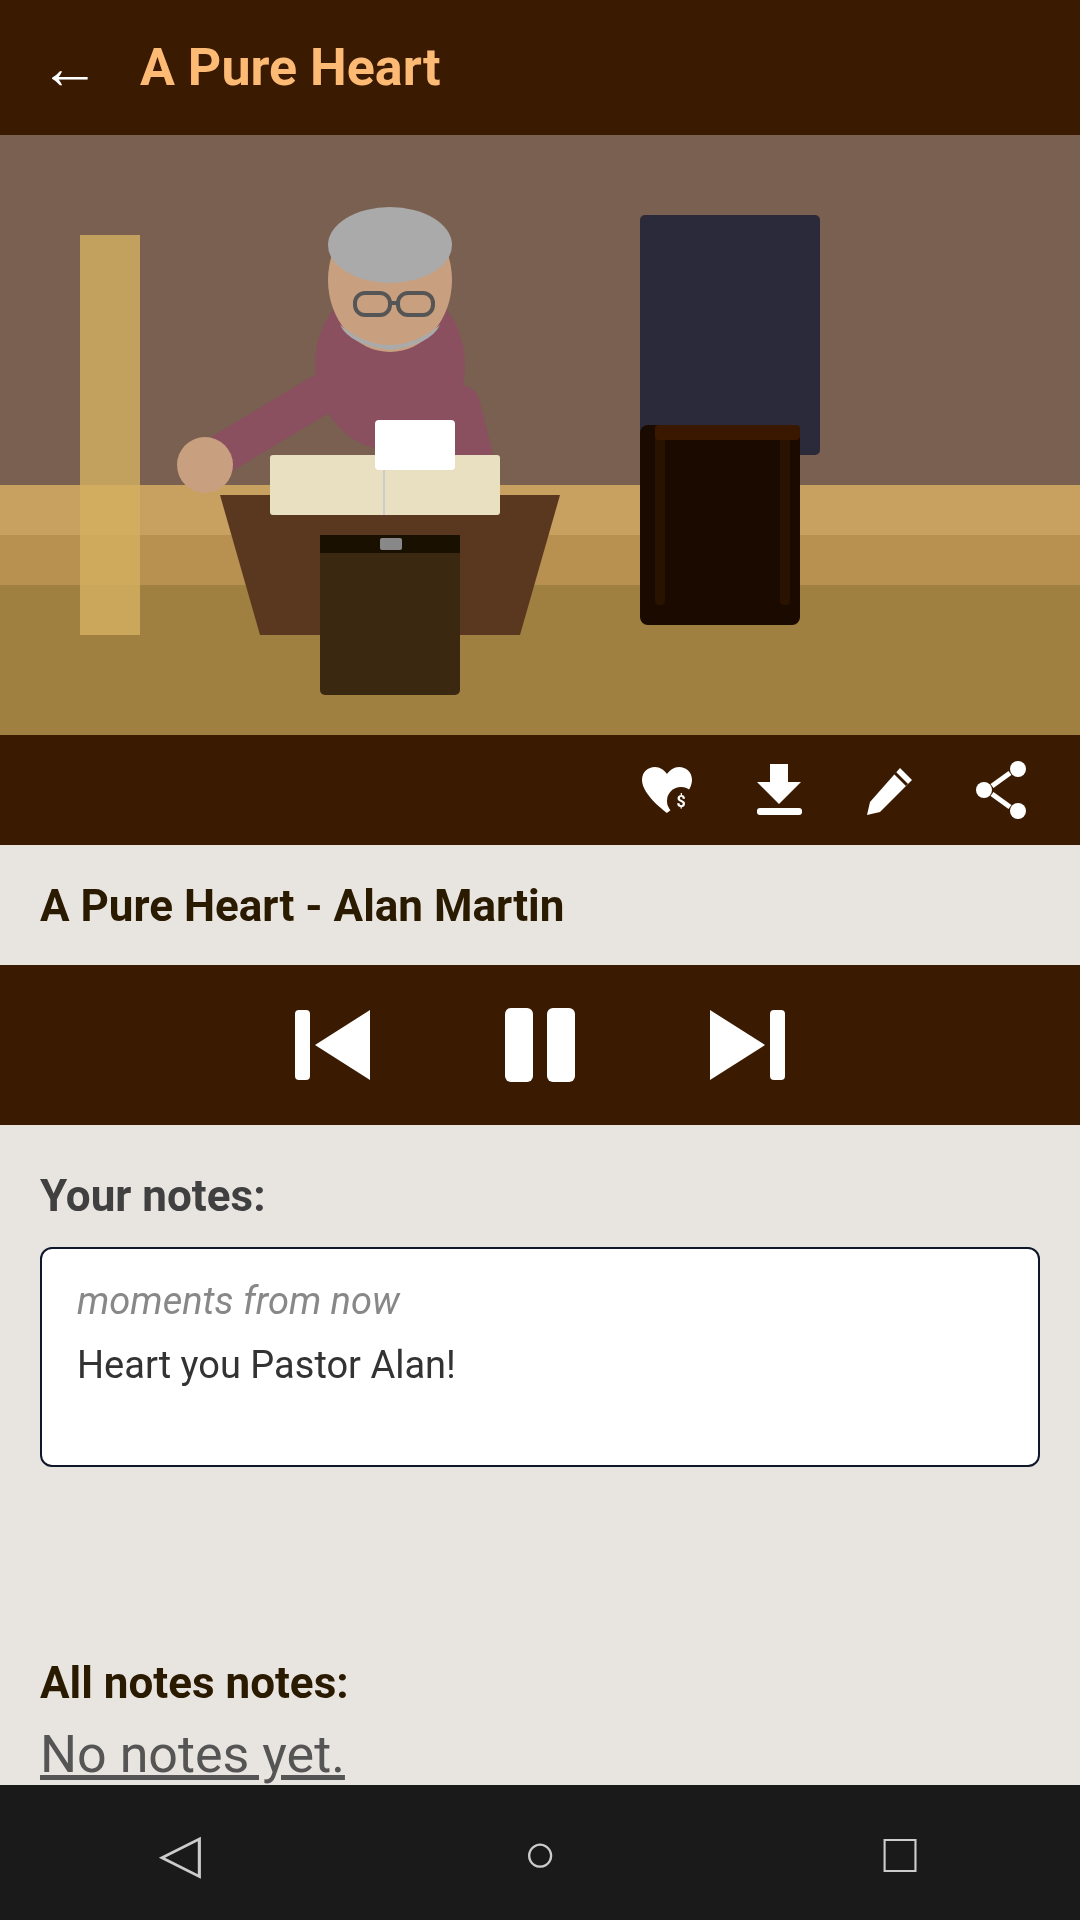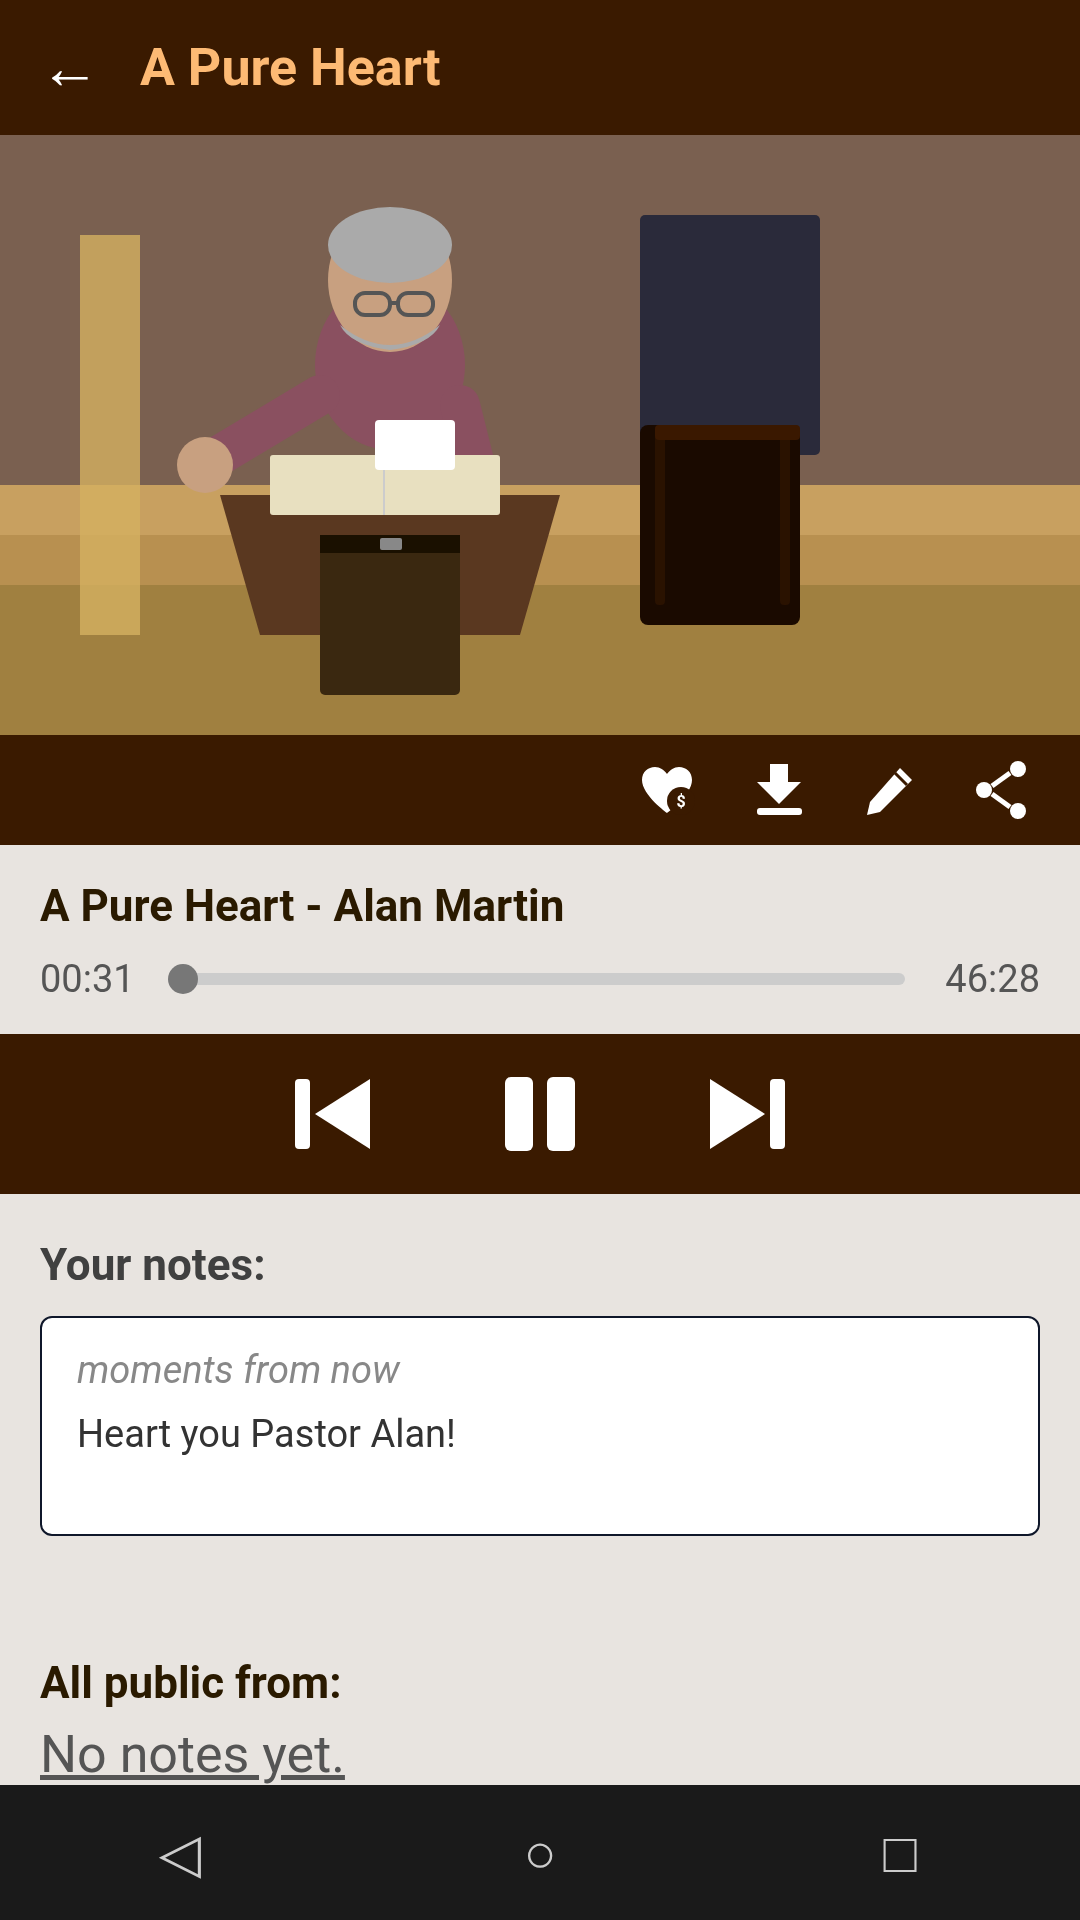--- a/index.html
+++ b/index.html
@@ -90,21 +90,21 @@
     .heart-dollar {
       position: relative;
       display: inline-flex;
       align-items: center;
       justify-content: center;
     }
 
     
     .info-section {
       background: #e8e4e0;
-      padding: 35px 40px 23px 40px;
+      padding: 35px 40px 8px 40px;
       flex-shrink: 0;
     }
 
     .sermon-title {
       font-size: 44px;
       font-weight: bold;
       color: #2a1a00;
       margin-bottom: 25px;
     }
 
@@ -343,28 +343,20 @@
       <circle cx="46" cy="50" r="8" fill="white"></circle>
       <circle cx="12" cy="29" r="8" fill="white"></circle>
       <line x1="20" y1="25" x2="38" y2="12" stroke="white" stroke-width="5"></line>
       <line x1="20" y1="33" x2="38" y2="46" stroke="white" stroke-width="5"></line>
     </svg>
   </div>
 </div>
 
 <div class="info-section">
   <div class="sermon-title">A Pure Heart - Alan Martin</div>
-  <div class="progress-row">
-    <span class="time-label">00:31</span>
-    <div class="progress-bar-container">
-      <div class="progress-fill" style="width: 1.1%;"></div>
-      <div class="progress-thumb" style="left: 1.1%;"></div>
-    </div>
-    <span class="time-end">46:28</span>
-  </div>
 </div>
 
 <div class="player-controls">
   <div class="control-btn">
     <svg width="90" height="90" viewBox="0 0 90 90" xmlns="http://www.w3.org/2000/svg">
       <rect x="5" y="10" width="15" height="70" rx="4" fill="white"></rect>
       <polygon points="80,10 80,80 25,45" fill="white"></polygon>
     </svg>
   </div>
   <div class="control-btn">
@@ -383,21 +375,21 @@
 
 <div class="notes-section">
   <div class="notes-label">Your notes:</div>
   <div class="notes-box">
     <div class="notes-italic-line">moments from now</div>
     <div class="notes-text-line">Heart you Pastor Alan!</div>
   </div>
 </div>
 
 <div class="public-notes-section">
-  <div class="public-notes-label">All public from:</div>
+  <div class="public-notes-label">All notes notes:</div>
   <div class="no-notes-text">No notes yet.</div>
 </div>
 
 <div class="nav-bar">
   <div class="nav-btn">◁</div>
   <div class="nav-btn">○</div>
   <div class="nav-btn">□</div>
 </div>
 
 </body></html>

